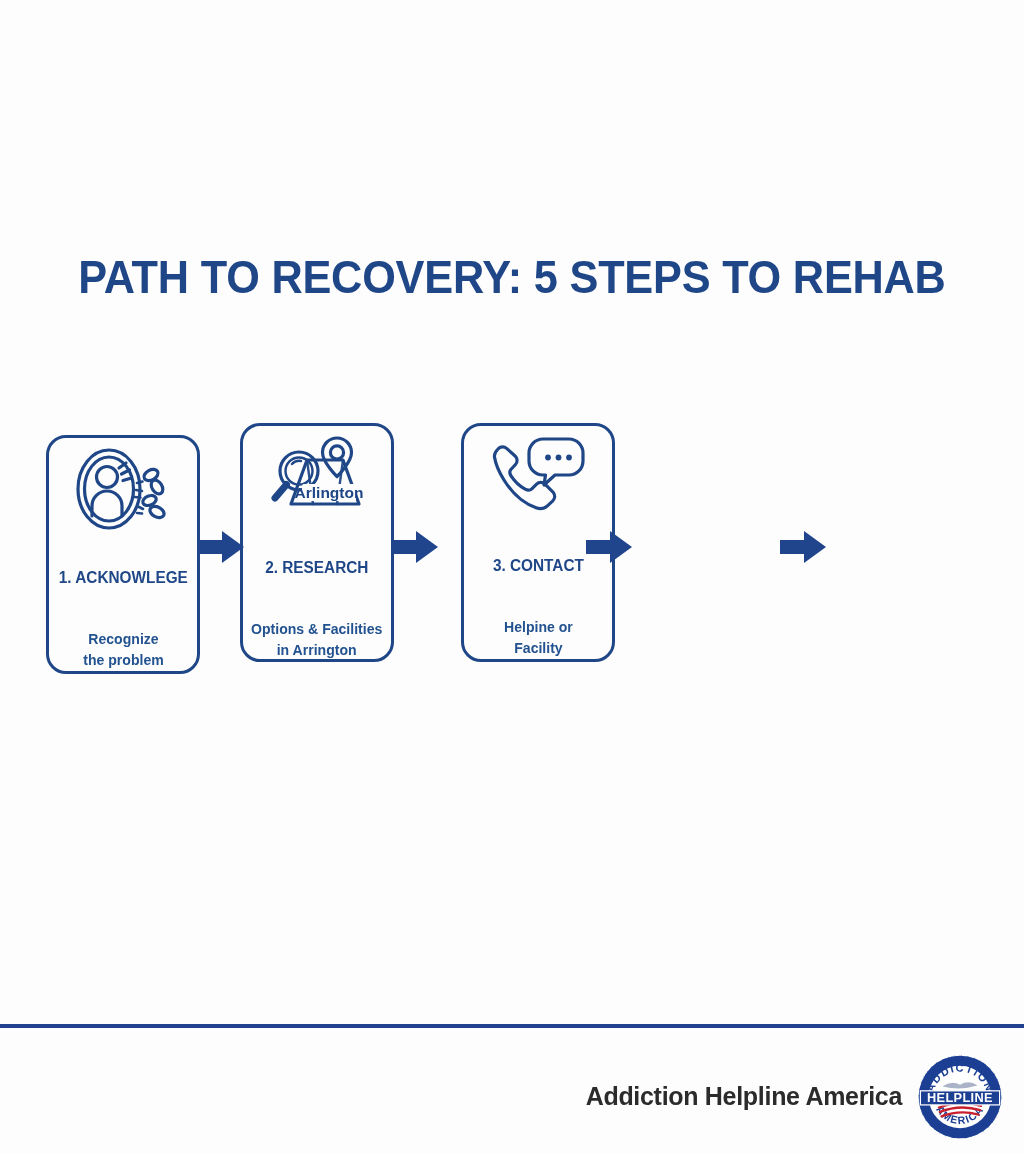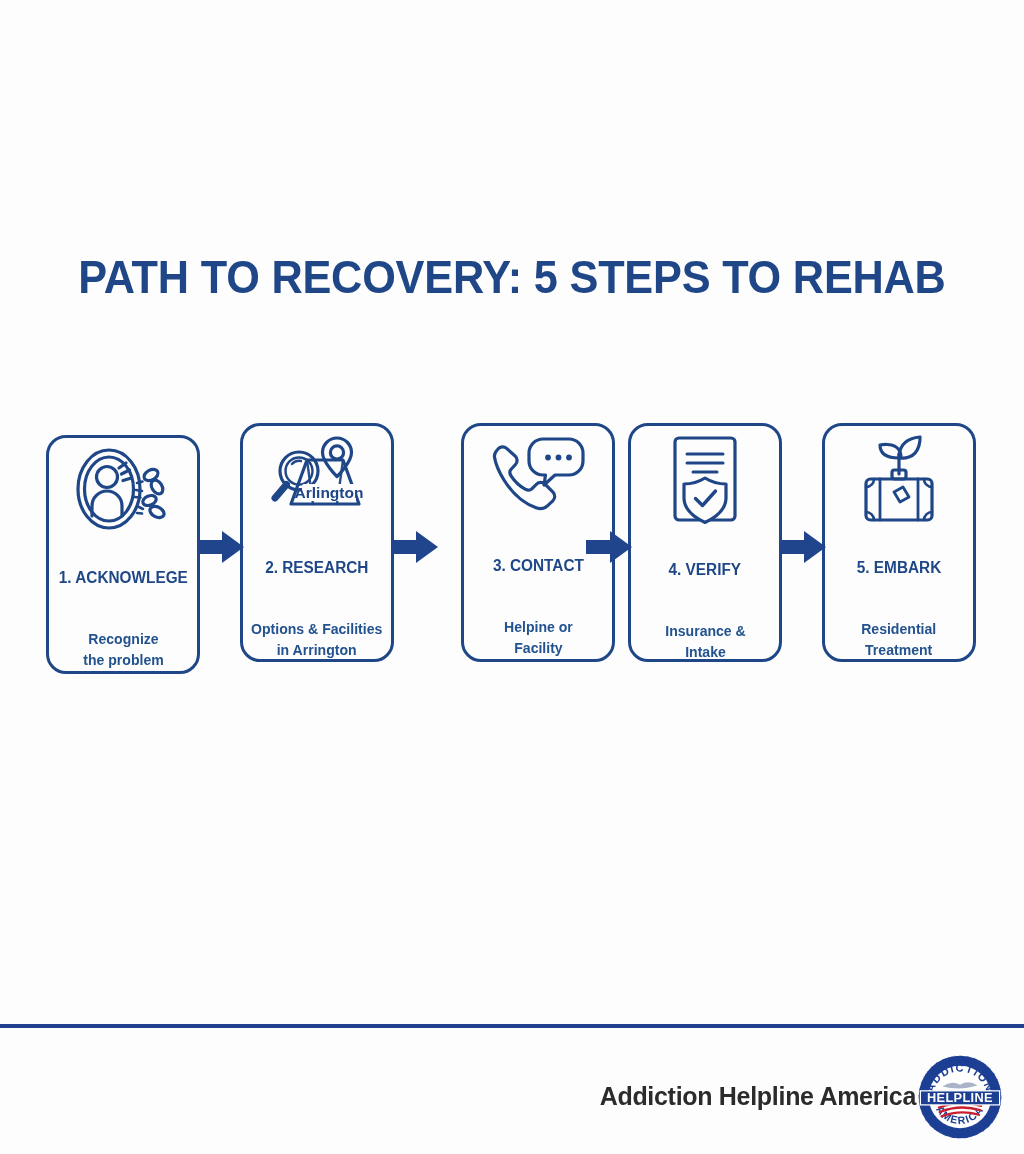--- a/index.html
+++ b/index.html
@@ -128,20 +128,21 @@
     width: 1024px;
     height: 114px;
     display: flex;
     align-items: center;
     justify-content: flex-end;
     padding-right: 20px;
     box-sizing: border-box;
   }
   .footer-text {
     text-align: right;
+    margin-right: 14px;
   }
   .brand-name {
     font-size: 25px;
     font-weight: bold;
     color: #2b2b2b;
     line-height: 1.25;
     letter-spacing: -0.3px;
   }
   .brand-url {
     font-size: 20px;
@@ -215,55 +216,21 @@
         <circle cx="83" cy="22.5" r="2.9" fill="#1f4788" stroke="none"></circle>
       </svg>
     </div>
     <div class="step-head">3. CONTACT</div>
     <div class="step-body">
       <span>Helpine or</span><br>
       <span>Facility</span>
     </div>
   </div>
 
-  <div class="card card-4">
-    <div class="icon-wrap">
-      <svg width="78" height="90" viewBox="0 0 78 90" fill="none" stroke="#1f4788" stroke-width="3.2" stroke-linecap="round" stroke-linejoin="round">
-        <rect x="9" y="4" width="60" height="82" rx="4"></rect>
-        <path d="M21 20 H57 M21 29 H57 M27 38 H51" stroke-width="3"></path>
-        <path d="M39 44 c8 5 16 6 21 6 v14 c0 11 -10.5 19.5 -21 24.5 C28.5 83.5 18 75 18 64 V50 c5 0 13 -1 21 -6 Z" fill="#fdfdfd"></path>
-        <path d="M29.5 64.5 l7 7 13 -14.5" stroke-width="3.4"></path>
-      </svg>
-    </div>
-    <div class="step-head">4. VERIFY</div>
-    <div class="step-body">
-      <span>Insurance &amp;</span><br>
-      <span>Intake</span>
-    </div>
-  </div>
-
-  <div class="card card-5">
-    <div class="icon-wrap">
-      <svg width="92" height="88" viewBox="0 0 92 88" fill="none" stroke="#1f4788" stroke-width="3.2" stroke-linecap="round" stroke-linejoin="round">
-        <path d="M46 40 V20"></path>
-        <path d="M46 24 c-13 0 -19 -5 -19 -13 0 0 14 -3 19 5 2.6 4.5 2.6 8 0 8 Z"></path>
-        <path d="M46 22 c1 -12 9 -18 21 -19 0 0 1 16 -11 20 -5.5 1.8 -9.4 1.4 -10 -1 Z"></path>
-        <rect x="39" y="36" width="14" height="9" rx="2.4"></rect>
-        <rect x="13" y="45" width="66" height="41" rx="4.5"></rect>
-        <path d="M27 45 V86 M65 45 V86" stroke-width="2.8"></path>
-        <path d="M13 53 a8 8 0 0 0 8 -8 M79 53 a8 8 0 0 1 -8 -8 M13 78 a8 8 0 0 1 8 8 M79 78 a8 8 0 0 0 -8 8" stroke-width="2.6"></path>
-        <path d="M41 58 l9 -5 6 10 -9 5 Z" stroke-width="2.8"></path>
-      </svg>
-    </div>
-    <div class="step-head">5. EMBARK</div>
-    <div class="step-body">
-      <span>Residential</span><br>
-      <span>Treatment</span>
-    </div>
-  </div>
+
 
   <div class="arrow arrow-1">
     <svg width="46" height="32" viewBox="0 0 46 32">
         <path d="M0 9 H24 V0 L46 16 L24 32 V23 H0 Z" fill="#21458c"></path>
       </svg>
   </div>
   <div class="arrow arrow-2">
     <svg width="46" height="32" viewBox="0 0 46 32">
         <path d="M0 9 H24 V0 L46 16 L24 32 V23 H0 Z" fill="#21458c"></path>
       </svg>

